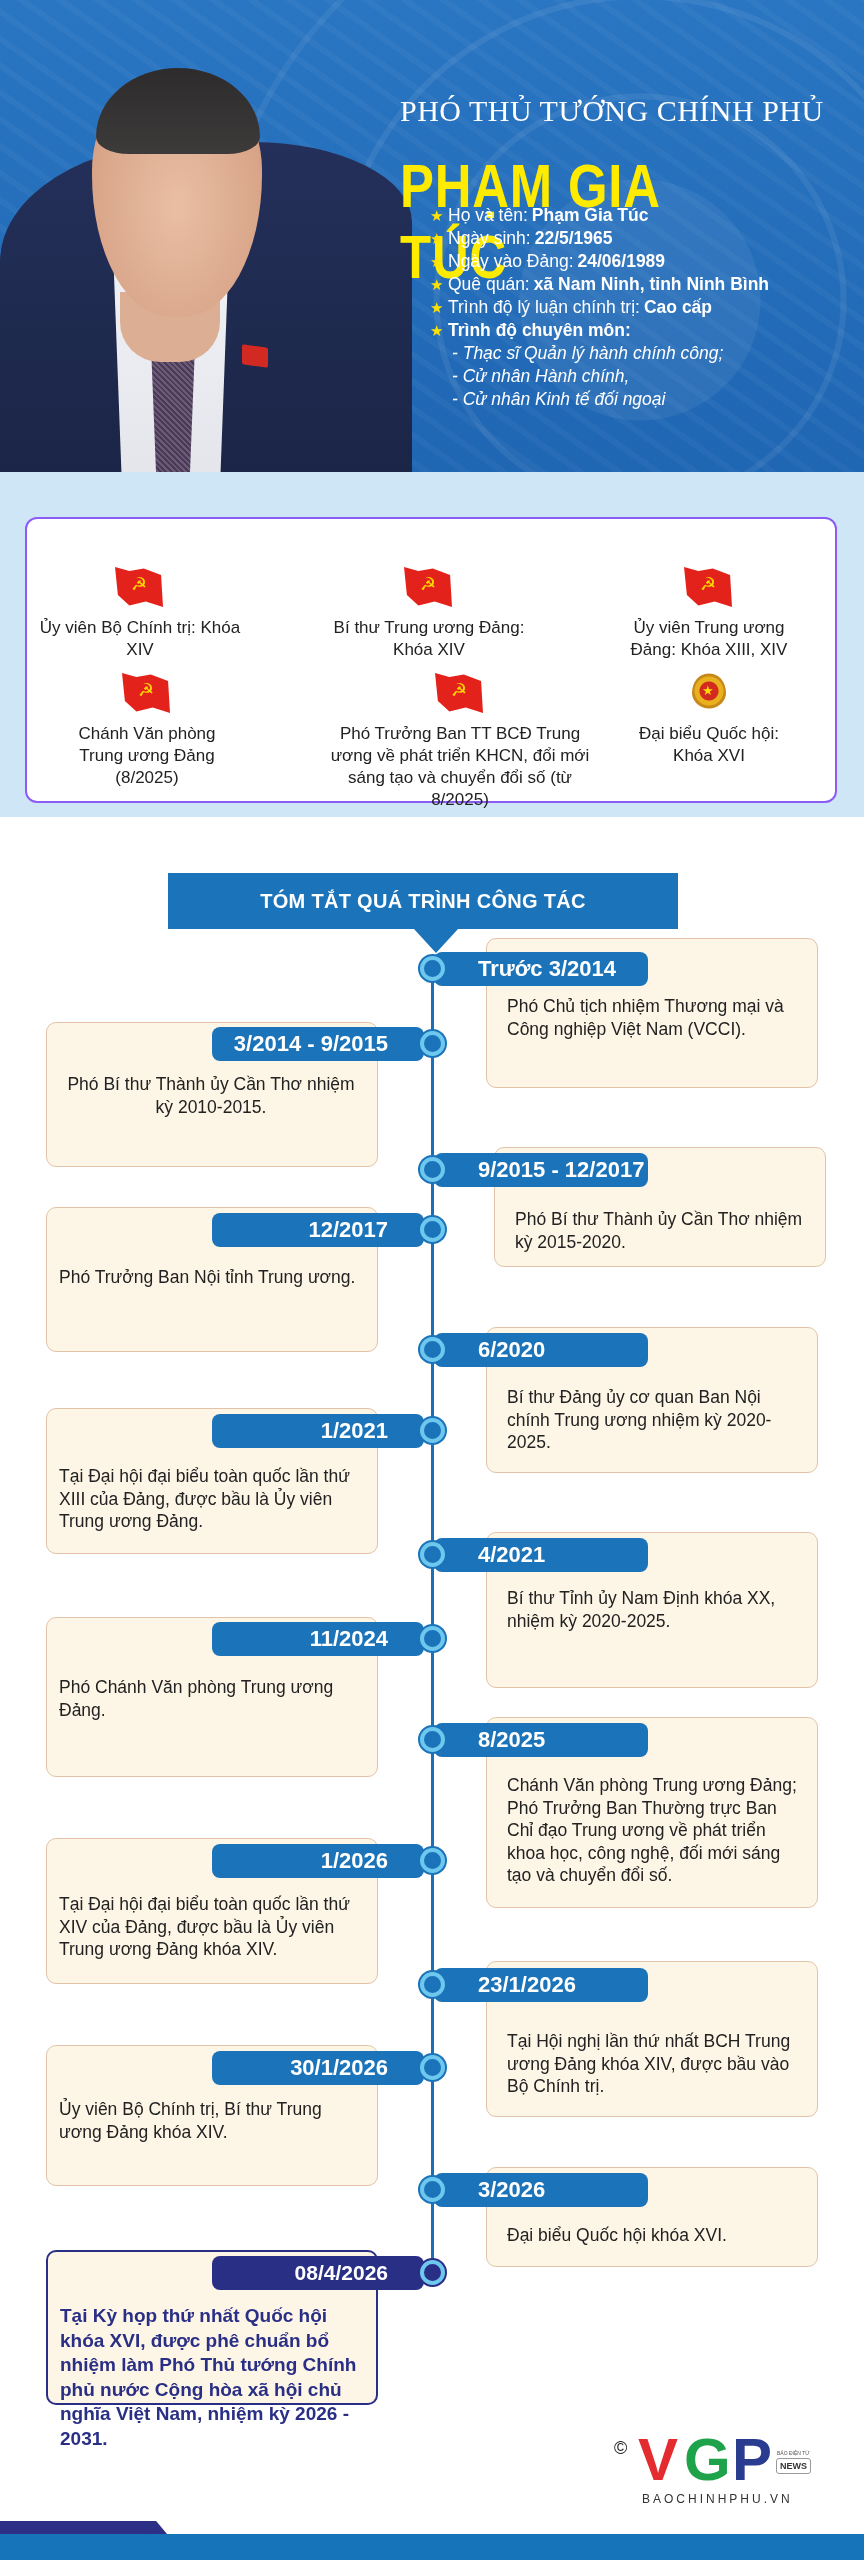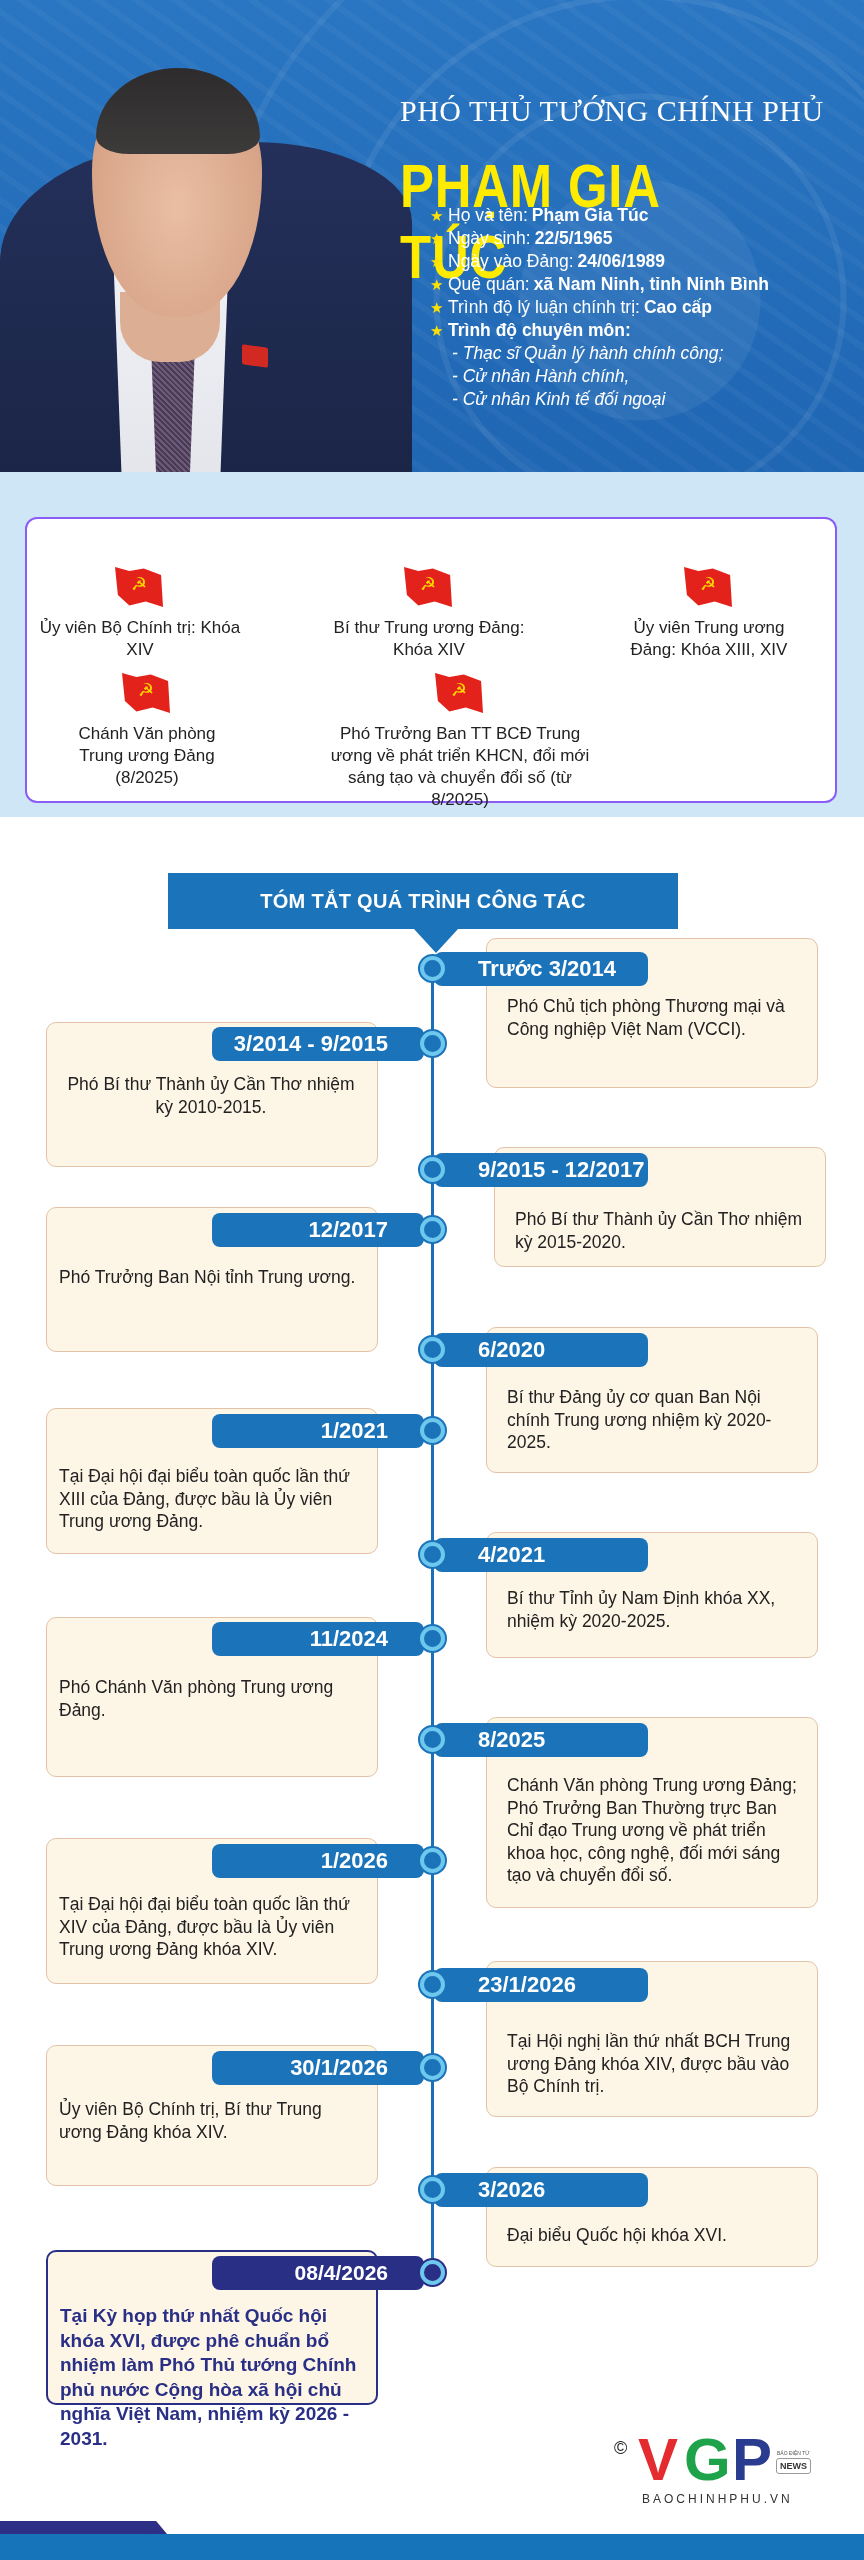--- a/index.html
+++ b/index.html
@@ -226,29 +226,35 @@
           <span class="flag"></span>
         </span>
       <span>Chánh Văn phòng Trung ương Đảng (8/2025)</span>
     </div>
     <div class="pos-item" style="left:290px; top:154px; width:286px;">
       <span class="icon">
           <span class="flag"></span>
         </span>
       <span>Phó Trưởng Ban TT BCĐ Trung ương về phát triển KHCN, đổi mới sáng tạo và chuyển đổi số (từ 8/2025)</span>
     </div>
+    <div class="pos-item" style="left:592px; top:154px; width:180px;">
+      <span class="icon">
+          <span class="emblem"></span>
+        </span>
+      <span>Đại biểu Quốc hội: Khóa XVI</span>
+    </div>
   </div>
 </section>
 
 <div class="tl-header">TÓM TẮT QUÁ TRÌNH CÔNG TÁC</div>
 <div class="tl-header-arrow"></div>
 <div class="tl-line"></div>
 
 <div class="card right" style="top:938px; height:150px;">
-  <div class="txt" style="top:56px;">Phó Chủ tịch phòng Thương mại và Công nghiệp Việt Nam (VCCI).</div>
+  <div class="txt" style="top:56px;">Phó Chủ tịch nhiệm Thương mại và Công nghiệp Việt Nam (VCCI).</div>
 </div>
 <div class="pill right" style="top:952px;">Trước 3/2014</div>
 <div class="dot" style="top:956px;"></div>
 
 <div class="card left" style="top:1022px; height:145px;text-align:center;">
   <div class="txt" style="top:50px;">Phó Bí thư Thành ủy Cần Thơ nhiệm kỳ 2010-2015.</div>
 </div>
 <div class="pill left" style="top:1027px;">3/2014 - 9/2015</div>
 <div class="dot" style="top:1031px;"></div>
 
@@ -269,21 +275,21 @@
 </div>
 <div class="pill right" style="top:1333px;">6/2020</div>
 <div class="dot" style="top:1337px;"></div>
 
 <div class="card left" style="top:1408px; height:146px;">
   <div class="txt" style="top:56px;">Tại Đại hội đại biểu toàn quốc lần thứ XIII của Đảng, được bầu là Ủy viên Trung ương Đảng.</div>
 </div>
 <div class="pill left" style="top:1414px;">1/2021</div>
 <div class="dot" style="top:1418px;"></div>
 
-<div class="card right" style="top:1532px; height:126px;">
+<div class="card right" style="top:1532px; height:156px;">
   <div class="txt" style="top:54px;">Bí thư Tỉnh ủy Nam Định khóa XX, nhiệm kỳ 2020-2025.</div>
 </div>
 <div class="pill right" style="top:1538px;">4/2021</div>
 <div class="dot" style="top:1542px;"></div>
 
 <div class="card left" style="top:1617px; height:160px;">
   <div class="txt" style="top:58px;">Phó Chánh Văn phòng Trung ương Đảng.</div>
 </div>
 <div class="pill left" style="top:1622px;">11/2024</div>
 <div class="dot" style="top:1626px;"></div>

